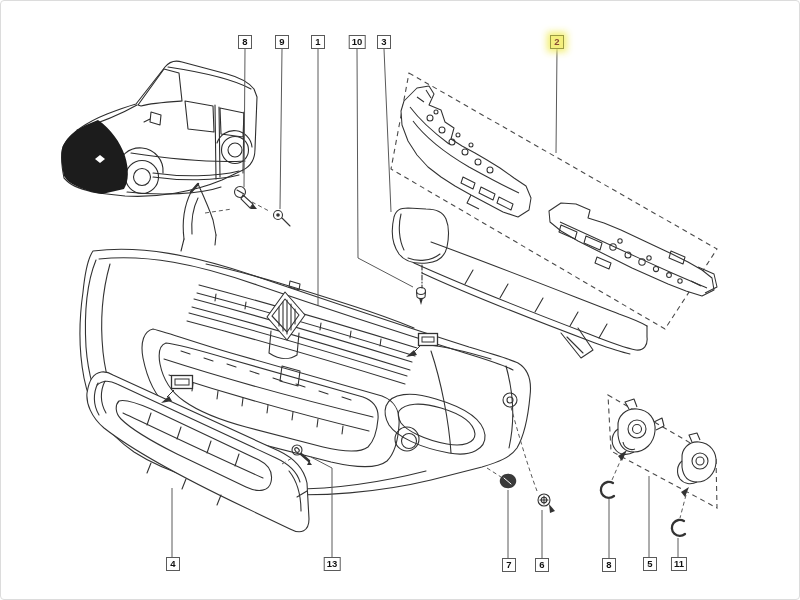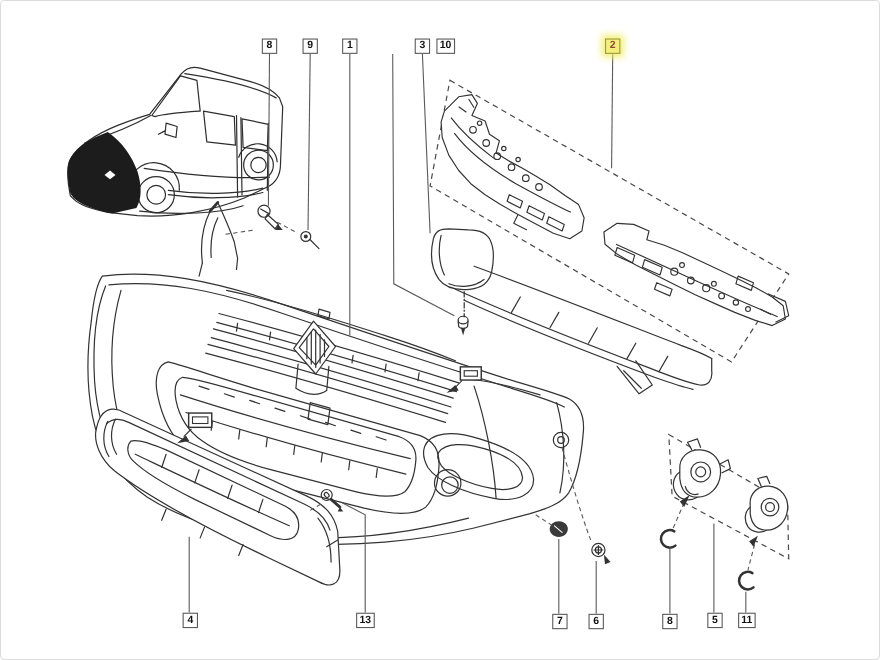--- a/index.html
+++ b/index.html
@@ -263,21 +263,21 @@
   <g fill="#333" stroke="none">
     <polygon points="626,449 617,455 621,460"></polygon>
     <polygon points="688,486 680,491 684,496"></polygon>
   </g>
 </svg>
 
 <div id="callout-layer">
       <div class="callout" style="left: 244px; top: 41px;">8</div>
       <div class="callout" style="left: 281px; top: 41px;">9</div>
       <div class="callout" style="left: 317px; top: 41px;">1</div>
-      <div class="callout" style="left: 356px; top: 41px; margin-left: 48px;">10</div>
+      <div class="callout" style="left: 356px; top: 41px;">10</div>
       <div class="callout" style="left: 383px; top: 41px;">3</div>
       <div class="callout highlighted" style="left: 556px; top: 41px;">2</div>
       <div class="callout" style="left: 172px; top: 563px;">4</div>
       <div class="callout" style="left: 331px; top: 563px;">13</div>
       <div class="callout" style="left: 508px; top: 564px;">7</div>
       <div class="callout" style="left: 541px; top: 564px;">6</div>
       <div class="callout" style="left: 608px; top: 564px;">8</div>
       <div class="callout" style="left: 649px; top: 563px;">5</div>
       <div class="callout" style="left: 678px; top: 563px;">11</div>
     </div>

